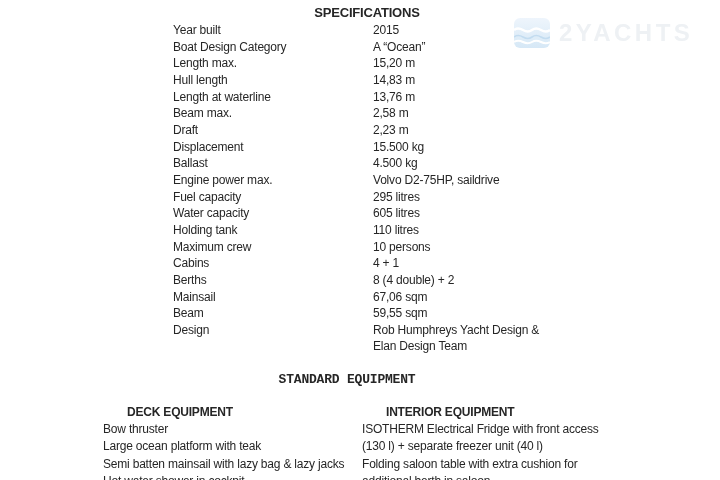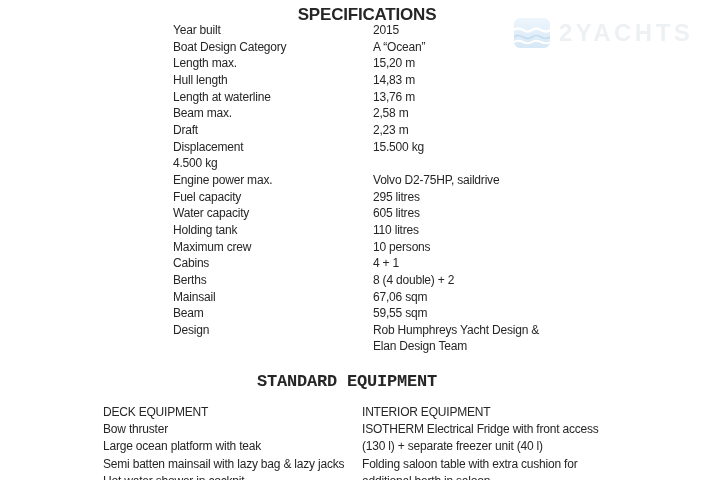--- a/index.html
+++ b/index.html
@@ -35,21 +35,21 @@
     color: #eef1f4;
     line-height: 30px;
   }
 
   
   .doc-heading {
     position: absolute;
     width: 414px;
     text-align: center;
     font-weight: 700;
-    font-size: 17px;
+    font-size: 13px;
   }
   .heading-specs { left: 160px; top: 5px; }
   .heading-standard { left: 140px; top: 372px; font-family: Liberation Mono, monospace; }
 
   
   .spec-table {
     position: absolute;
     left: 173px;
     top: 22px;
     line-height: 16.65px;
@@ -66,21 +66,21 @@
   }
 
   
   .equip-col {
     position: absolute;
     top: 404px;
     line-height: 17.2px;
   }
   .equip-col-left { left: 103px; width: 258px; }
   .equip-col-right { left: 362px; width: 300px; }
-  .equip-heading { font-weight: 400; }
+  .equip-heading { font-weight: 700; margin-left: 24px; }
 </style>
 </head>
 <body>
 
 <div class="watermark">
   <span class="watermark-icon">
     <svg width="36" height="30" viewBox="0 0 36 30">
       <defs>
         <linearGradient id="wmgrad" x1="0" y1="0" x2="0" y2="1">
           <stop offset="0" stop-color="#eef5fc"></stop>
@@ -134,20 +134,21 @@
       <span class="spec-label">Draft</span>
       <span class="spec-value">2,23 m</span>
     </div>
 
     <div class="spec-row">
       <span class="spec-label">Displacement</span>
       <span class="spec-value">15.500 kg</span>
     </div>
 
     <div class="spec-row">
+      <span class="spec-label">Ballast</span>
       <span class="spec-value">4.500 kg</span>
     </div>
 
     <div class="spec-row">
       <span class="spec-label">Engine power max.</span>
       <span class="spec-value">Volvo D2-75HP, saildrive</span>
     </div>
 
     <div class="spec-row">
       <span class="spec-label">Fuel capacity</span>

